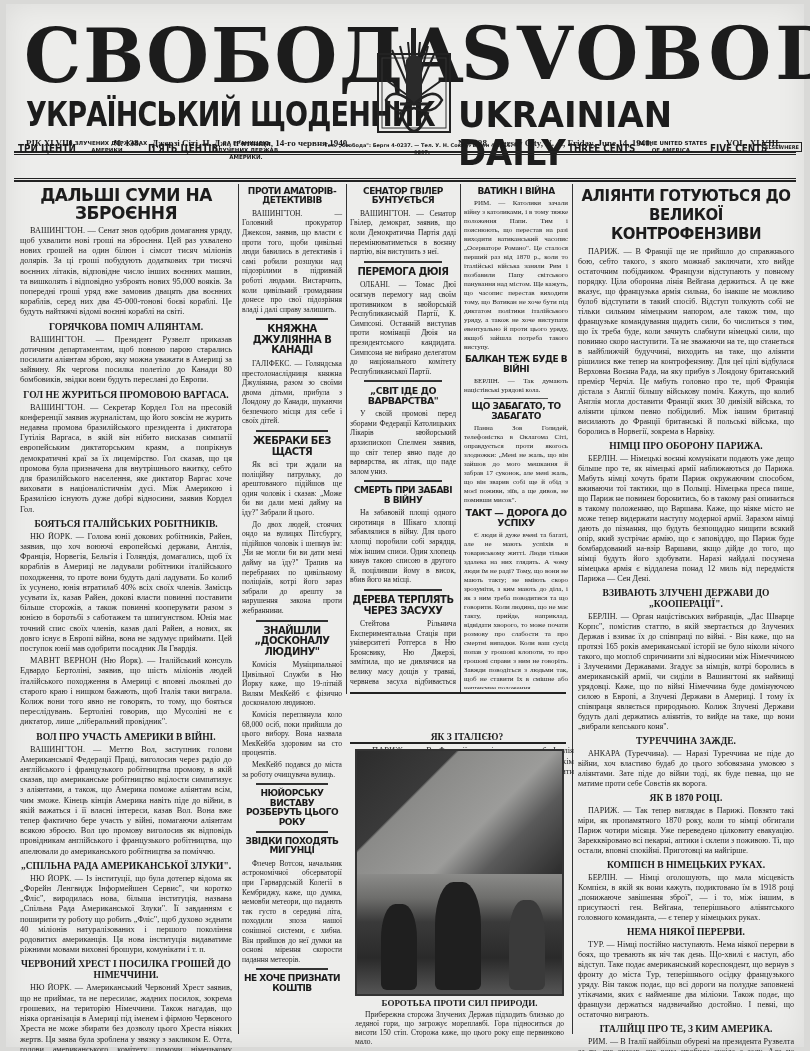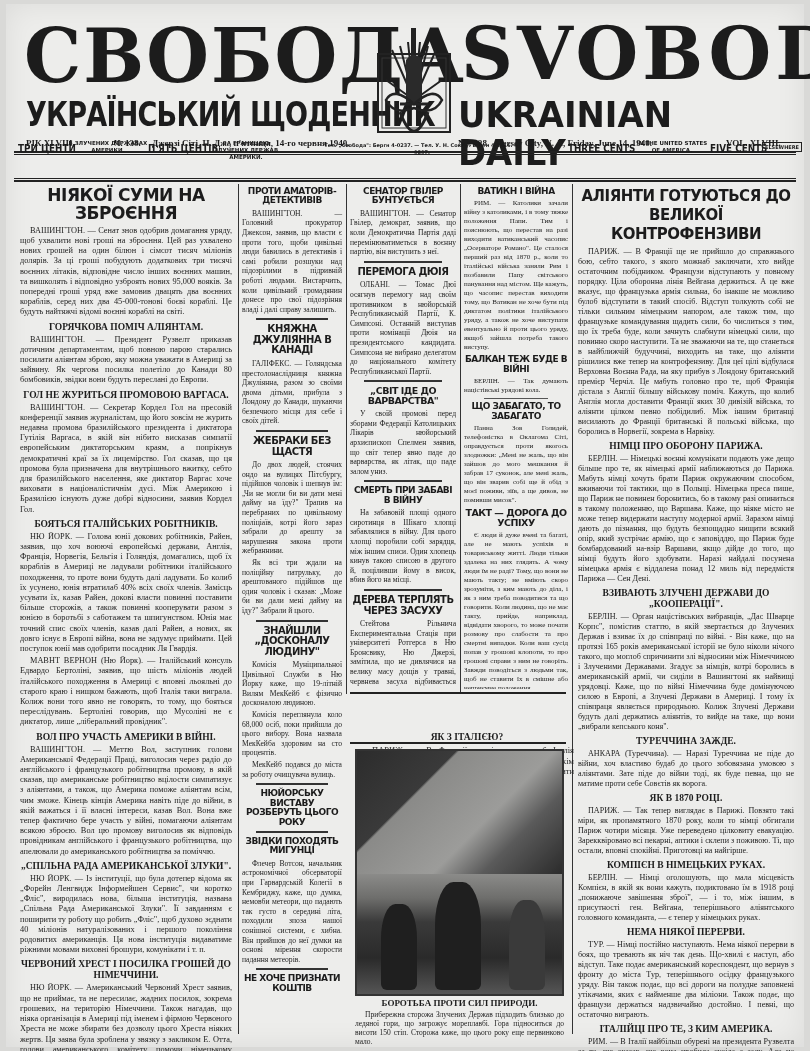--- a/index.html
+++ b/index.html
@@ -140,21 +140,21 @@
 
   <div class="rule" style="top:174px;height:1px;"></div>
   <div class="rule" style="top:176px;height:2px;"></div>
 
   <div class="vrule" style="left:232px;height:850px;"></div>
   <div class="vrule" style="left:340px;height:510px;"></div>
   <div class="vrule" style="left:454px;height:510px;"></div>
   <div class="vrule" style="left:566px;height:850px;"></div>
 
   <div class="col" style="left:14px;width:212px;">
-    <div class="hl-cond" style="font-size:17px;">НІЯКОЇ СУМИ НА ЗБРОЄННЯ</div>
+    <div class="hl-cond" style="font-size:17px;">ДАЛЬШІ СУМИ НА ЗБРОЄННЯ</div>
     <p>ВАШИНГТОН. — Сенат знов одобрив домагання уряду, щоб ухвалити нові гроші на зброєння. Цей раз ухвалено нових грошей на один білюн і сімсот тисяч міліонів долярів. За ці гроші побудують додаткових три тисячі воєнних літаків, відповідне число інших воєнних машин, та вишколять і відповідно узброять нових 95,000 вояків. За попередні гроші уряд вже замовив двацять два воєнних кораблів, серед них два 45-000-тонові боєві кораблі. Це будуть найтяжчі відомі воєнні кораблі на світі.</p>
     <div class="hl-serif">ГОРЯЧКОВА ПОМІЧ АЛІЯНТАМ.</div>
     <p>ВАШИНГТОН. — Президент Рузвелт приказав дотичним департаментам, щоб повною парою старались посилати аліянтам зброю, яку можна уважати в Америці за зайвину. Як чергова посилка полетіло до Канади 80 бомбовиків, звідки вони будуть переслані до Европи.</p>
     <div class="hl-serif">ГОЛ НЕ ЖУРИТЬСЯ ПРОМОВОЮ ВАРГАСА.</div>
     <p>ВАШИНГТОН. — Секретар Кордел Гол на пресовій конференції заявив журналістам, що його зовсім не журить недавна промова бразилійського президента і диктатора Гутілія Варгаса, в якій він нібито висказав симпатії европейським диктаторським краям, а попрікнув демократичні краї за їх лицемірство. Гол сказав, що ця промова була призначена для внутрішнього вжитку, себто для бразилійського населення, яке диктатор Варгас хоче виховати в націоналістичнім дусі. Між Америкою і Бразилією існують дуже добрі відносини, заявив Кордел Гол.</p>
     <div class="hl-serif">БОЯТЬСЯ ІТАЛІЙСЬКИХ РОБІТНИКІВ.</div>
     <p>НЮ ЙОРК. — Голова юнії докових робітників, Райен, заявив, що хоч воюючі европейські держави, Англія, Франція, Норвегія, Бельгія і Голяндія, домагались, щоб їх кораблів в Америці не ладували робітники італійського походження, то проте вони будуть далі ладувати. Бо колиб їх усунено, юнія втратилаб 40% всіх своїх членів. Замісць усувати їх, казав Райен, докові власти повинні поставити більше сторожів, а також повинні кооперувати разом з юнією в боротьбі з саботажем та шпигунством. Юнія має точний спис своїх членів, казав далі Райен, а нових, як довго існує в Европі війна, вона не задумує приймати. Цей поступок юнії мав одобрити посадник Ля Гвардія.</p>
     <p>МАВНТ ВЕРНОН (Ню Йорк). — Італійський консуль Едвардо Бертоліні, заявив, що шість міліонів людей італійського походження в Америці є вповні льояльні до старого краю і нищком бажають, щоб Італія таки виграла. Колиж вони того явно не говорять, то тому, що бояться переслідувань. Бертоліні говорив, що Мусоліні не є диктатор, лише „ліберальний провідник".</p>
     <div class="hl-serif">ВОЛ ПРО УЧАСТЬ АМЕРИКИ В ВІЙНІ.</div>
     <p>ВАШИНГТОН. — Меттю Вол, заступник голови Американської Федерації Праці, виголосив через радіо до англійського і французького робітництва промову, в якій сказав, що американське робітництво вцілости симпатизує з аліянтами, а також, що Америка поможе аліянтам всім, чим зможе. Кінець кінців Америка навіть піде до війни, в якій важаться і її власні інтереси, казав Вол. Вона вже тепер фактично бере участь у війні, помагаючи аліянтам всякою зброєю. Вол цю промову виголосив як відповідь провідникам англійського і французького робітництва, що апелювали до американського робітництва за поміччю.</p>
@@ -165,22 +165,22 @@
   </div>
 
   <div class="col" style="left:236px;width:100px;font-size:7.6px;line-height:9.6px;">
     <div class="hl-cond" style="font-size:9px;">ПРОТИ АМАТОРІВ-ДЕТЕКТИВІВ</div>
     <p>ВАШИНГТОН. — Головний прокуратор Джексон, заявив, що власти є проти того, щоби цивільні люди бавились в детективів і самі робили розшуки над підозрілими в підривній роботі людьми. Вистарчить, коли цивільний громадянин донесе про свої підозріння владі і далі справу залишить.</p>
     <div class="sep"></div>
     <div class="hl-cond" style="font-size:10px;">КНЯЖНА ДЖУЛІЯННА В КАНАДІ</div>
     <p>ГАЛІФЕКС. — Голяндська престолонаслідниця княжна Джуліянна, разом зо своїми двома дітьми, прибула з Лондону до Канади, шукаючи безпечного місця для себе і своїх дітей.</p>
     <div class="sep"></div>
     <div class="hl-cond" style="font-size:10px;">ЖЕБРАКИ БЕЗ ЩАСТЯ</div>
+    <p>Як всі три ждали на поліційну патрульку, до арештованого підійшов ще один чоловік і сказав: „Може би ви дали мені дайму на їду?" Забрали й цього.</p>
     <p>До двох людей, стоячих ондо на вулицях Пітсбургу, підійшов чоловік і шепнув їм: „Чи не могли би ви дати мені дайму на їду?" Трапив на перебраних по цивільному поліціаїв, котрі його зараз забрали до арешту за нарушення закона проти жебраннини.</p>
-    <p>Як всі три ждали на поліційну патрульку, до арештованого підійшов ще один чоловік і сказав: „Може би ви дали мені дайму на їду?" Забрали й цього.</p>
     <div class="sep"></div>
     <div class="hl-cond" style="font-size:10px;">ЗНАЙШЛИ „ДОСКОНАЛУ ЛЮДИНУ"</div>
     <p>Комісія Муніципальної Цивільної Служби в Ню Йорку каже, що 19-літній Вилям МекКейб є фізично досконалою людиною.</p>
     <p>Комісія переглянула коло 68,000 осіб, поки прийшла до цього вибору. Вона назвала МекКейба здоровим на сто процентів.</p>
     <p>МекКейб подався до міста за роботу очищувача вулиць.</p>
     <div class="sep"></div>
     <div class="hl-cond" style="font-size:9px;">НЮЙОРСЬКУ ВИСТАВУ РОЗБЕРУТЬ ЦЬОГО РОКУ</div>
     <div class="sep"></div>
     <div class="hl-cond" style="font-size:9px;">ЗВІДКИ ПОХОДЯТЬ МИГУНЦІ</div>
     <p>Флечер Вотсон, начальник астрономічної обсерваторії при Гарвардській Колегії в Кембриджу, каже, що думка, немовби метеори, що падають так густо в середині літа, походили зпоза нашої сонішної системи, є хибна. Він прийшов до неї думки на основі мірення скорости падання метеорів.</p>

